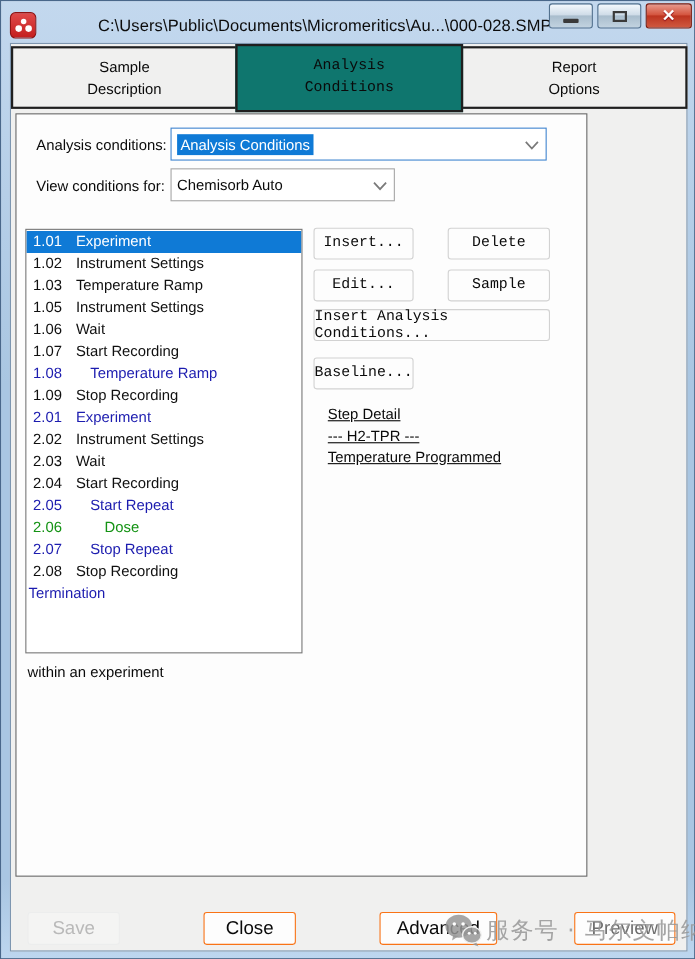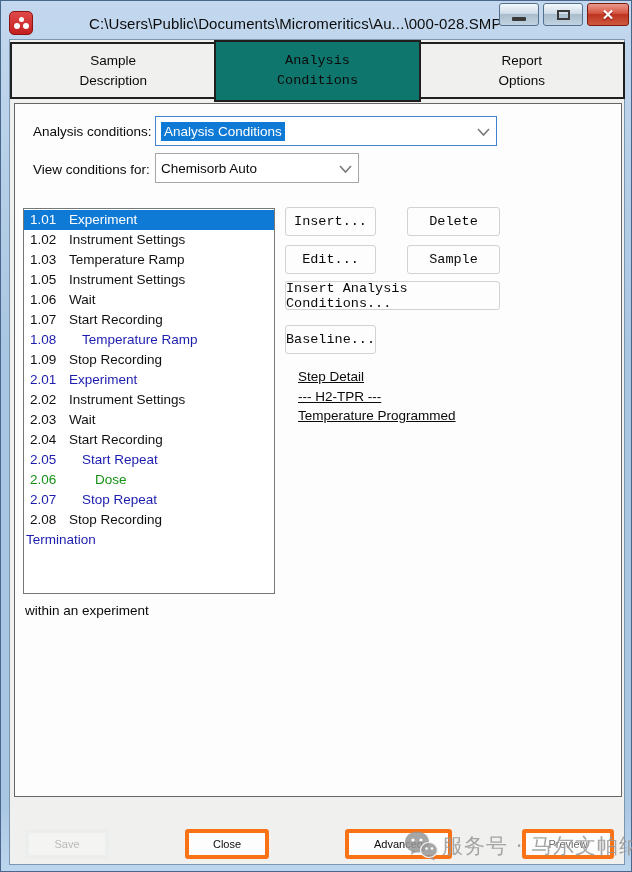--- a/index.html
+++ b/index.html
@@ -53,21 +53,21 @@
     font-size:13.5px; color:#0a0a0a; line-height:1.45; cursor:default;
   }
   .tab:first-child { margin-left:0; }
   .tab.selected {
     background:#0f766e; position:relative; z-index:2;
     margin-top:-2px; margin-bottom:-3px;font-family:Liberation Mono, monospace;
   }
 
   
   .panel {
-    position:absolute; left:4px; top:63px; width:608px; height:694px;
+    position:absolute; left:4px; top:63px; width:520px; height:694px;
     background:#fdfdfd; border:1px solid #666;
   }
 
   .field-label { position:absolute; font-size:13.5px; color:#0a0a0a; }
   .lbl-analysis { left:18px; top:20px; }
   .lbl-view { left:18px; top:58px; }
 
   .combo {
     position:absolute; background:#fff; height:30px; display:flex; align-items:center;
   }
@@ -111,22 +111,22 @@
   .b-baseline { left:270px; top:221px; width:91px;  height:29px; }
 
   
   .step-detail { position:absolute; left:283px; top:263px; font-size:13.5px; color:#0a0a0a; line-height:19.5px;text-decoration:underline; }
 
   
   .hint { position:absolute; left:10px; top:498px; font-size:13.5px; color:#0a0a0a; line-height:18px; }
 
   
   .fbtn {
-    position:absolute; height:30px; background:#fdfdfd; border:4px solid #f97316; border-radius:3px;
-    font-size:11px; color:#0a0a0a; display:flex; align-items:center; justify-content:center; cursor:default;
+    position:absolute; height:30px; background:#fdfdfd; border:1px solid #f97316; border-radius:3px;
+    font-size:17px; color:#0a0a0a; display:flex; align-items:center; justify-content:center; cursor:default;
   }
   .f-save     { left:15px;  top:789px; width:84px; background:#f4f4f3; border-color:#eceded; color:#b9b9b9; }
   .f-close    { left:175px; top:789px; width:84px; }
   .f-advanced { left:335px; top:789px; width:107px; }
   .f-preview  { left:512px; top:789px; width:92px; color:#6d6d6d; }
 
   
   .watermark {
     position:absolute; left:403px; top:824px; width:228px; height:42px;
     display:flex; align-items:center; z-index:10; pointer-events:none;

